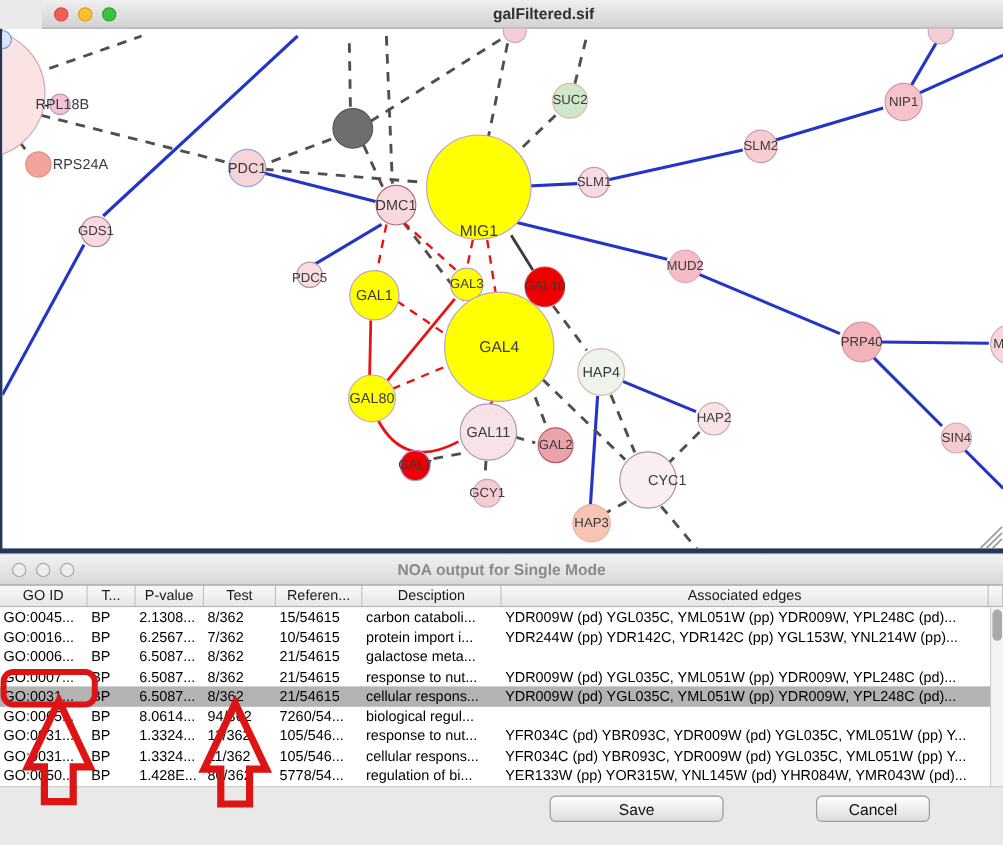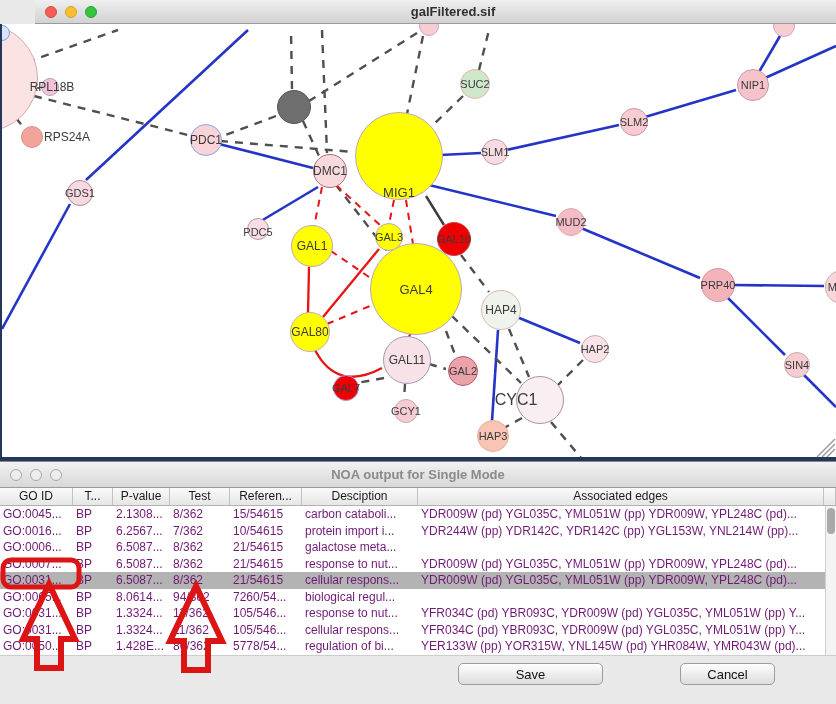--- a/index.html
+++ b/index.html
@@ -27,21 +27,21 @@
   
   #noa-window{position:absolute;left:0;top:461px;width:836px;height:243px;
               background:#e9e9e9;border-top:1px solid #888;}
   #noa-titlebar{height:26px;background:linear-gradient(#f2f2f2,#d8d8d8);}
   #noa-titlebar .title{color:#8a8a8a;}
   #tbl-header{display:flex;height:17px;background:linear-gradient(#fafafa,#e6e6e6);
               border-bottom:1px solid #b2b2b2;font-size:12px;color:#1a1a1a;}
   .hcell{box-sizing:border-box;border-right:1px solid #c2c2c2;
          text-align:center;line-height:16px;overflow:hidden;white-space:nowrap;}
   #tbl-body{position:relative;height:149px;background:#ffffff;overflow:hidden;}
-  .trow{display:flex;height:16.5px;font-size:12px;color:#701a75;}
+  .trow{display:flex;height:16.5px;font-size:12px;color:#000000;}
   .trow.selected{background:#b3b3b3;}
   .tcell{box-sizing:border-box;padding-left:3px;line-height:16.5px;
          overflow:hidden;white-space:nowrap;}
   #vscroll{position:absolute;right:0;top:0;bottom:0;width:11px;background:#f4f4f4;
            border-left:1px solid #cfcfcf;box-sizing:border-box;}
   #vthumb{position:absolute;left:1px;top:2px;width:8px;height:26px;border-radius:4px;
           background:#a9a9a9;}
   #footer{position:relative;height:50px;background:#e9e9e9;border-top:1px solid #cdcdcd;}
   .btn{position:absolute;top:7px;height:22px;box-sizing:border-box;
        background:linear-gradient(#ffffff,#dcdcdc);border:1px solid #9c9c9c;
@@ -151,21 +151,21 @@
         <div class="node-label" style="left: 569px; top: 198px; font-size: 11px;">MUD2</div>
         <div class="node" style="left: 699px; top: 244px; height: 34px; width: 34px; background: rgb(243, 179, 187); border: 1.6px solid rgb(216, 152, 162);"></div>
         <div class="node-label" style="left: 716px; top: 261px; font-size: 11px;">PRP40</div>
         <div class="node" style="left: 823px; top: 246px; height: 34px; width: 34px; background: rgb(248, 214, 218); border: 1.6px solid rgb(201, 169, 178);"></div>
         <div class="node-label" style="left: 840px; top: 263px; font-size: 11px;">MSL5</div>
         <div class="node" style="left: 782px; top: 328px; height: 26px; width: 26px; background: rgb(247, 204, 209); border: 1.6px solid rgb(201, 169, 178);"></div>
         <div class="node-label" style="left: 795px; top: 341px; font-size: 11px;">SIN4</div>
         <div class="node" style="left: 579px; top: 311px; height: 28px; width: 28px; background: rgb(249, 227, 230); border: 1.6px solid rgb(203, 170, 178);"></div>
         <div class="node-label" style="left: 593px; top: 325px; font-size: 11px;">HAP2</div>
         <div class="node" style="left: 514px; top: 352px; height: 48px; width: 48px; background: rgb(249, 238, 241); border: 1.6px solid rgb(176, 144, 160);"></div>
-        <div class="node-label" style="left: 514px; top: 376px; font-size: 16px;">CYC1</div>
+        <div class="node-label" style="left: 554px; top: 376px; font-size: 12px;">CYC1</div>
         <div class="node" style="left: 475px; top: 396px; height: 32px; width: 32px; background: rgb(248, 197, 181); border: 1.6px solid rgb(232, 176, 160);"></div>
         <div class="node-label" style="left: 491px; top: 412px; font-size: 11px; text-align: right;">HAP3</div>
         <div class="node" style="left: 392px; top: 375px; height: 24px; width: 24px; background: rgb(246, 204, 212); border: 1.6px solid rgb(201, 169, 178);"></div>
         <div class="node-label" style="left: 404px; top: 387px; font-size: 11px;">GCY1</div>
         <div class="node" style="left: 381px; top: 312px; height: 48px; width: 48px; background: rgb(247, 227, 231); border: 1.6px solid rgb(168, 152, 184);"></div>
         <div class="node-label" style="left: 405px; top: 336px; font-size: 12px;">GAL11</div>
         <div class="node" style="left: 446px; top: 332px; height: 30px; width: 30px; background: rgb(235, 163, 171); border: 1.6px solid rgb(192, 88, 104);"></div>
         <div class="node-label" style="left: 461px; top: 347px; font-size: 11px;">GAL2</div>
         <div class="node" style="left: 331px; top: 351px; height: 26px; width: 26px; background: rgb(238, 0, 0); border: 1.6px solid rgb(169, 154, 224);"></div>
         <div class="node-label" style="left: 344px; top: 364px; font-size: 11px;">GAL7</div>

